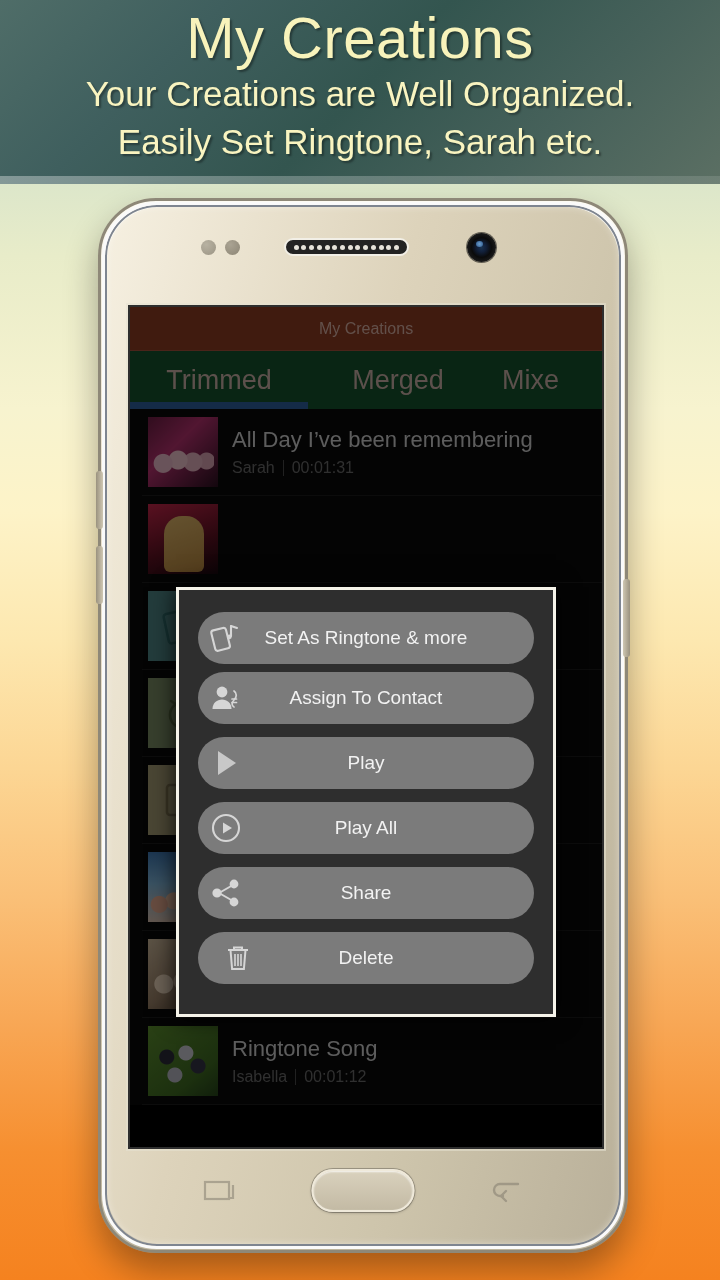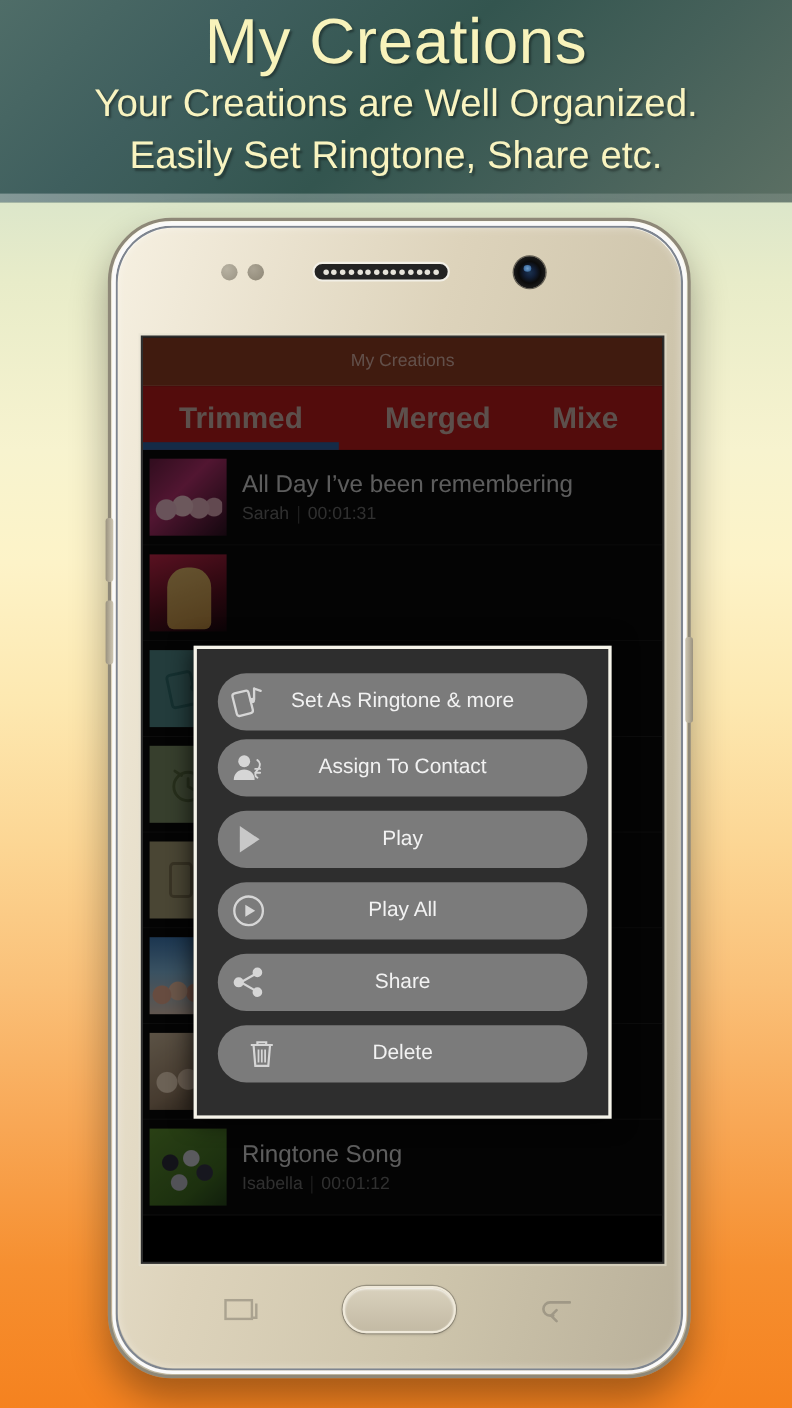--- a/index.html
+++ b/index.html
@@ -113,40 +113,40 @@
   .nav-recent { left:102px; }
   .nav-back { right:102px; }
 
   
   .app-title {
     height:44px; background:#8f3c23; color:#d9b2a5;
     display:flex; align-items:center; justify-content:center;
     font-size:16px; border-bottom:1px solid #a4503a;
   }
   .tabs {
-    height:58px; background:#b91c1c; display:flex; align-items:center;
+    height:58px; background:#14532d; display:flex; align-items:center;
     position:relative;
-    font-weight:bold;
   }
   .tab {
     flex:0 0 auto; color:#ccb2a8; font-size:27px; text-align:center;
     white-space:nowrap;
   }
   .tab-trimmed { width:178px; }
   .tab-merged  { width:180px; }
   .tab-mixed   { width:160px; text-align:left; padding-left:14px; }
   .tab-sep { width:1px; height:34px; background:rgba(255,255,255,.22); }
   .tab-indicator {
     position:absolute; left:0; bottom:0; width:178px; height:7px; background:#2d5f9e;
   }
   .list { background:#0b0b0b; }
   .row {
     display:flex; align-items:center; height:87px;
     border-bottom:1px solid #1c1c1c; padding:0;
     background:#0b0b0b;
+    margin-left:12px;
   }
   .thumb { width:70px; height:70px; margin-left:6px; flex:0 0 auto; background:#333; position:relative; overflow:hidden; }
   .row-text { margin-left:14px; }
   .row-title { color:#cfcfcf; font-size:22px; line-height:26px; }
   .row-meta { color:#6a6a6a; font-size:16px; margin-top:6px; display:flex; align-items:center; gap:8px;}
   .row-meta .bar { width:1px; height:16px; background:#4a4a4a; display:inline-block;}
 
   
   .t-party1{background:linear-gradient(135deg,#6d1e44,#b5316e 40%,#2b1020 100%);}
   .t-party1::before{content:"";position:absolute;left:4px;top:20px;width:62px;height:48px;
@@ -198,21 +198,21 @@
     color:#f2f2f2; font-size:19px; pointer-events:none;
   }
   .gap-after { margin-bottom:13px; }
 </style>
 </head>
 <body>
 
 <div class="promo">
   <div class="promo-title">My Creations</div>
   <div class="promo-sub">Your Creations are Well Organized.</div>
-  <div class="promo-sub">Easily Set Ringtone, Share etc.</div>
+  <div class="promo-sub">Easily Set Ringtone, Sarah etc.</div>
   <div class="promo-shine"></div>
 </div>
 
 <div class="phone">
   <div class="phone-body-inner"></div>
   <div class="phone-rim"></div>
 
   <div class="btn-vol-up"></div>
   <div class="btn-vol-dn"></div>
   <div class="btn-power"></div>

